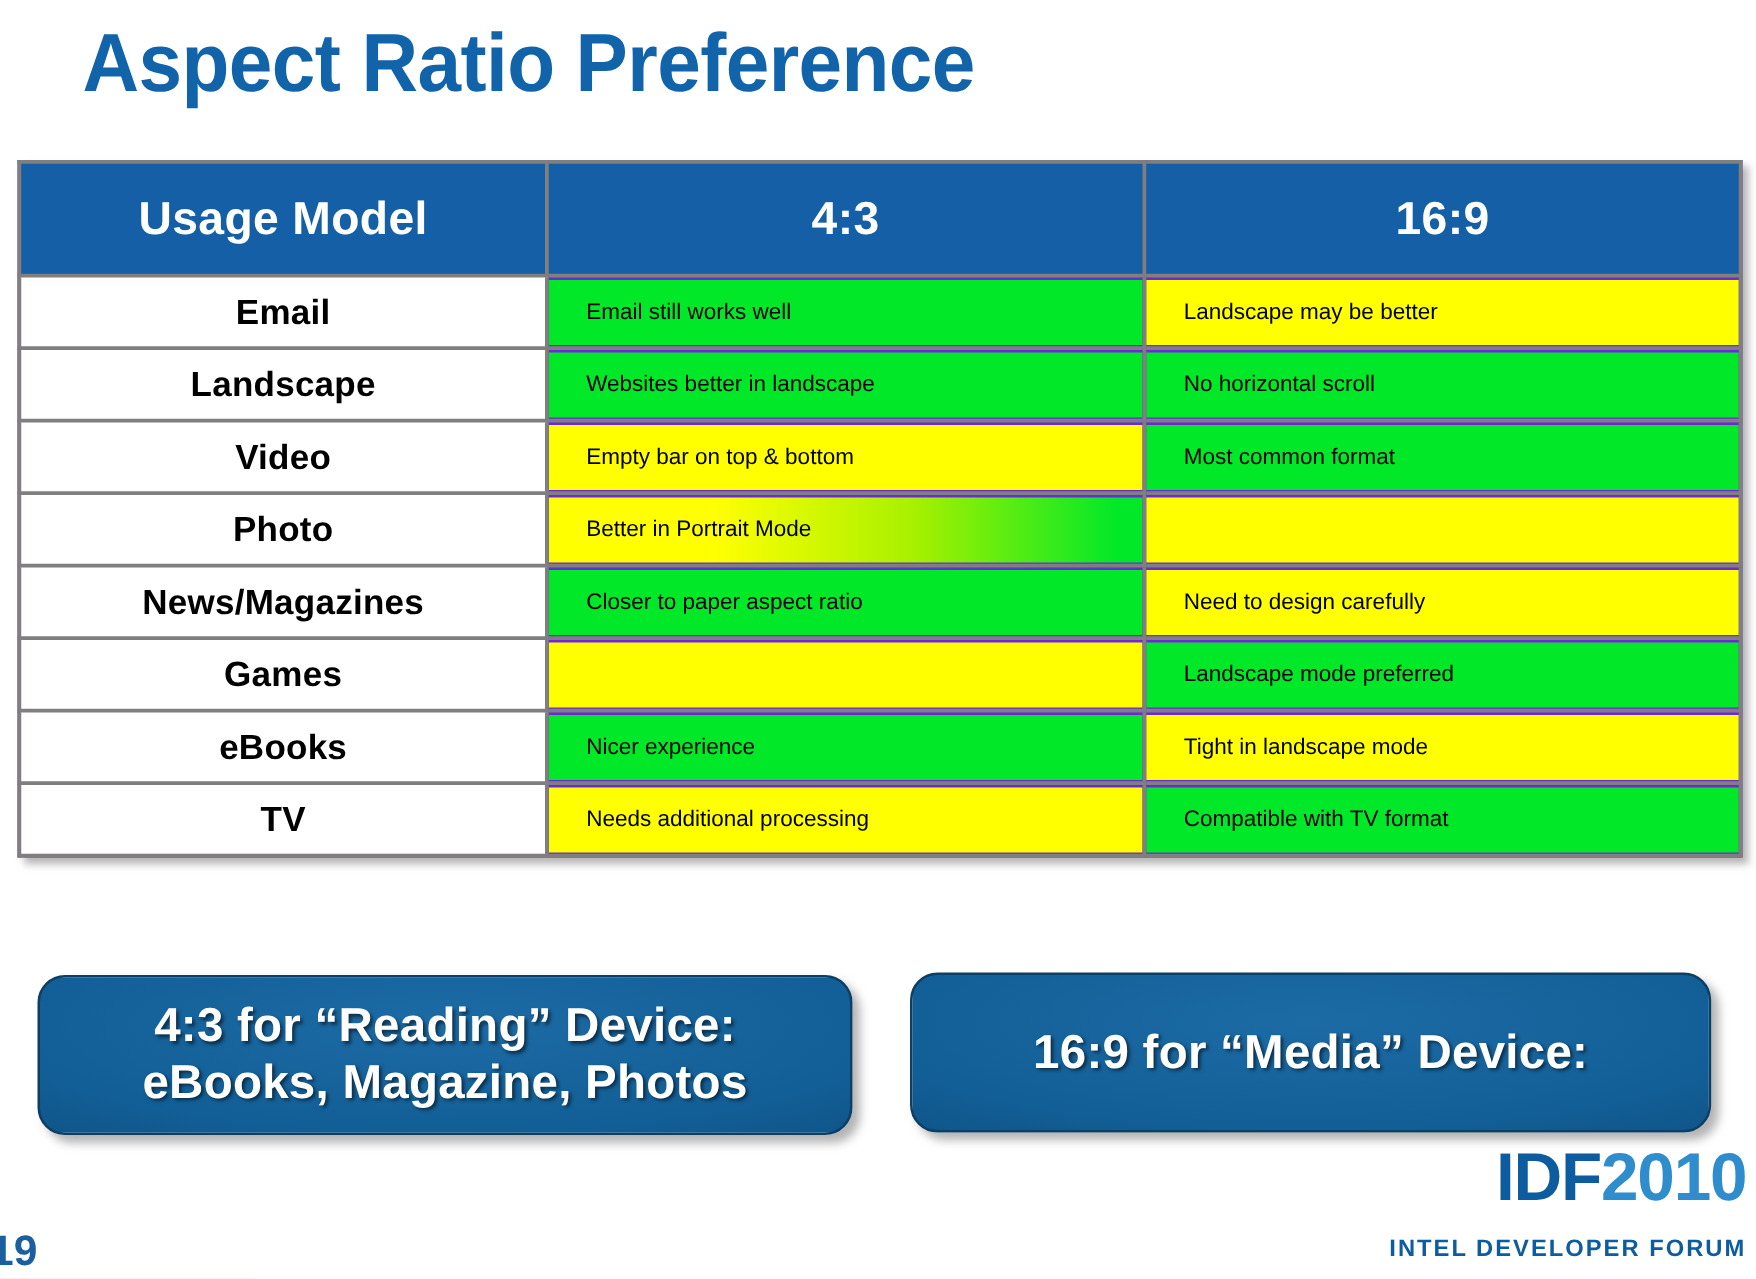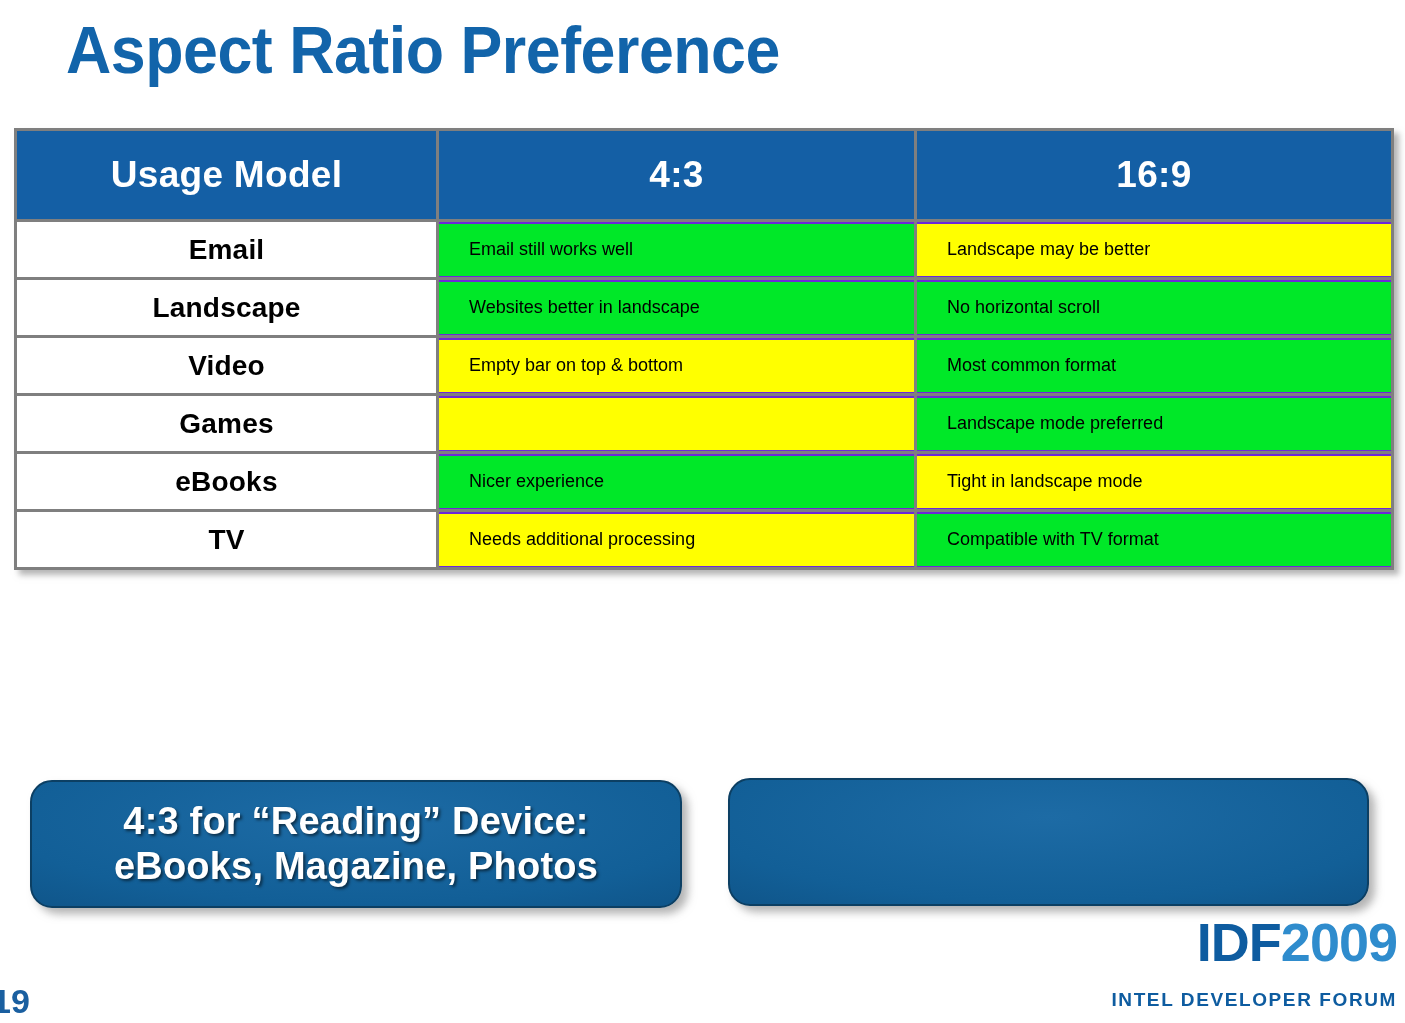--- a/index.html
+++ b/index.html
@@ -201,20 +201,38 @@
       <tr>
         <td class="label-cell">Video</td>
         <td class="val-cell">
           <div class="val-inner fill-yellow">Empty bar on top &amp; bottom</div>
         </td>
         <td class="val-cell">
           <div class="val-inner fill-green">Most common format</div>
         </td>
       </tr>
       <tr>
+        <td class="label-cell">Photo</td>
+        <td class="val-cell">
+          <div class="val-inner fill-gradient">Better in Portrait Mode</div>
+        </td>
+        <td class="val-cell">
+          <div class="val-inner fill-yellow"></div>
+        </td>
+      </tr>
+      <tr>
+        <td class="label-cell">News/Magazines</td>
+        <td class="val-cell">
+          <div class="val-inner fill-green">Closer to paper aspect ratio</div>
+        </td>
+        <td class="val-cell">
+          <div class="val-inner fill-yellow">Need to design carefully</div>
+        </td>
+      </tr>
+      <tr>
         <td class="label-cell">Games</td>
         <td class="val-cell">
           <div class="val-inner fill-yellow"></div>
         </td>
         <td class="val-cell">
           <div class="val-inner fill-green">Landscape mode preferred</div>
         </td>
       </tr>
       <tr>
         <td class="label-cell">eBooks</td>
@@ -236,20 +254,21 @@
       </tr>
     </tbody>
 </table>
 
 <div class="callout" id="callout-reading">
   <span class="line">4:3 for “Reading” Device:</span>
   <span class="line">eBooks, Magazine, Photos</span>
 </div>
 
 <div class="callout" id="callout-media">
+  <span class="line">16:9 for “Media” Device:</span>
 </div>
 
 <div id="page-number">19</div>
 
 <div id="idf-logo">
-  <div class="logo-main"><span class="logo-idf">IDF</span><span class="logo-year">2009</span></div>
+  <div class="logo-main"><span class="logo-idf">IDF</span><span class="logo-year">2010</span></div>
   <div class="logo-sub">INTEL DEVELOPER FORUM</div>
 </div>
 
 </body></html>

